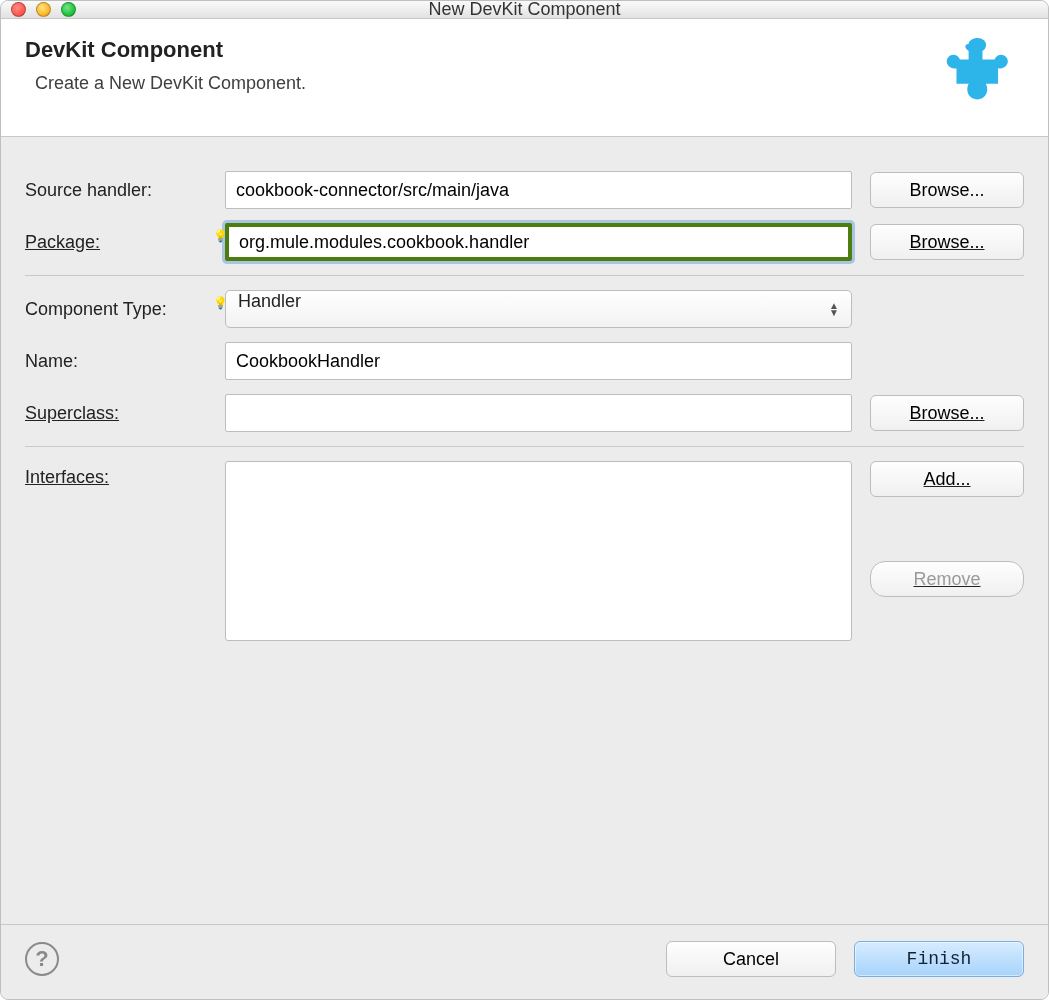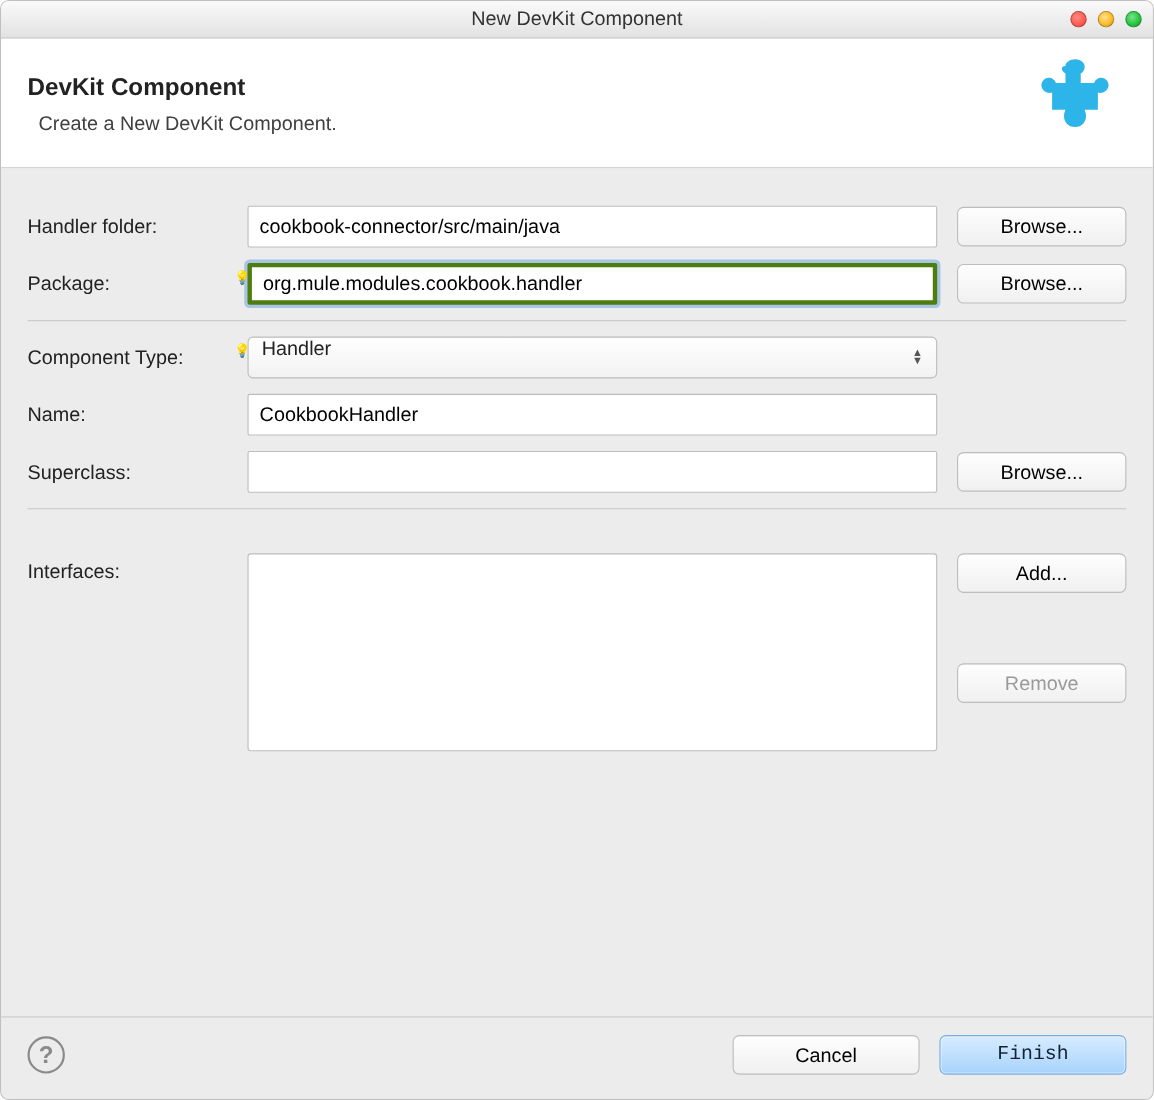--- a/index.html
+++ b/index.html
@@ -1,49 +1,49 @@
 <!DOCTYPE html>
 <html><head>
   <meta charset="utf-8">
   <style>
     * { box-sizing: border-box; margin: 0; padding: 0; }
     html, body { width: 1049px; height: 1000px; font-family: "Lucida Grande","Helvetica Neue",Arial,sans-serif; font-size: 18px; color:#222; }
     .window { width:1049px; height:1000px; background:#ececec; border:1px solid #bfbfbf; border-radius:8px; overflow:hidden; display:flex; flex-direction:column; }
     
-    .titlebar { height:34px; background:linear-gradient(#fafafa,#e2e2e2); border-bottom:1px solid #c7c7c7; display:flex; align-items:center; padding:0 10px; position:relative;justify-content:flex-end; }
+    .titlebar { height:18px; background:linear-gradient(#fafafa,#e2e2e2); border-bottom:1px solid #c7c7c7; display:flex; align-items:center; padding:0 10px; position:relative; }
     .traffic { display:flex; gap:10px; }
     .tl { width:15px; height:15px; border-radius:50%; border:1px solid rgba(0,0,0,.25); }
     .tl.red{ background:radial-gradient(circle at 40% 35%,#ff8b82,#ff5f57 55%,#d83f36);} 
     .tl.yellow{ background:radial-gradient(circle at 40% 35%,#ffe08a,#ffbd2e 55%,#c98f17);} 
     .tl.green{ background:radial-gradient(circle at 40% 35%,#7ae28f,#28c840 55%,#1a9a30);} 
     .titlebar .title { position:absolute; left:0; right:0; text-align:center; font-size:18px; color:#333; }
     
-    .header { background:#fff; border-bottom:1px solid #c9c9c9; padding:18px 24px 16px 24px; display:flex; align-items:center; }
+    .header { background:#fff; border-bottom:1px solid #c9c9c9; padding:18px 24px 16px 24px; display:flex; align-items:flex-start; }
     .header-text h1 { font-size:22px; font-weight:700; margin-bottom:10px; }
     .header-text p { font-size:18px; color:#404040; padding-left:10px; }
     .header .wizard-icon { margin-left:auto; }
     
     .body { background:#ececec; padding:20px 24px 0 24px; flex:1; }
     .section { border-bottom:1px solid #c9c9c9; padding:14px 0; }
     .section:last-of-type{ border-bottom:none; }
     .row { display:flex; align-items:center; margin-bottom:14px; }
-    .row:last-child{ margin-bottom:0; }
-    .row.top{ align-items:flex-start;margin-top:26px; }
+    .row:last-child{ margin-bottom:0;text-decoration:underline; }
+    .row.top{ align-items:flex-start; }
     .label-col { width:200px; font-size:18px; position:relative; }
     .bulb { position:absolute; right:-3px; top:-3px; font-size:12px; color:#e8a23a; }
     .input-col { flex:1; }
     .btn-col { width:172px; display:flex; flex-direction:column; gap:18px; padding-left:18px; }
     .btn-col .spacer{ height:28px; }
     input[type=text]{ width:100%; height:38px; border:1px solid #bdbdbd; border-radius:2px; background:#fff; padding:4px 10px; font-size:18px; font-family:inherit; outline:none; }
     input[type=text].focus { border:4px solid #4d7c0f; box-shadow:0 0 0 3px rgba(86,150,214,.45); }
     .select { width:100%; height:38px; border:1px solid #bdbdbd; border-radius:5px; background:linear-gradient(#fff,#f2f2f2); padding:4px 36px 20px 12px; font-size:18px; display:flex; align-items:center; position:relative; }
     .select .arrows { position:absolute; right:12px; top:50%; transform:translateY(-50%); display:flex; flex-direction:column; line-height:7px; color:#555; font-size:10px; }
     textarea.listbox { width:100%; height:180px; border:1px solid #bdbdbd; border-radius:3px; background:#fff; resize:none; font-family:inherit; font-size:18px; padding:6px; }
     .btn { height:36px; border:1px solid #bdbdbd; border-radius:6px; background:linear-gradient(#fefefe,#f0f0f0); font-size:18px; font-family:inherit; cursor:pointer; padding:0 8px; min-width:150px; }
-    .btn.disabled { color:#9a9a9a; }
+    .btn.disabled { color:#9a9a9a;border-radius:15px; }
     
     .footer { border-top:1px solid #c9c9c9; padding:16px 24px 22px 24px; display:flex; align-items:center; background:#ececec; }
     .help-icon { width:34px; height:34px; border:2px solid #8a8a8a; border-radius:50%; display:flex; align-items:center; justify-content:center; color:#8a8a8a; font-weight:700; font-size:22px; }
     .footer .actions { margin-left:auto; display:flex; gap:18px; }
     .footer .btn { min-width:170px; }
     .btn.default { background:linear-gradient(#d7ecff,#a7d3fb); border-color:#7aaee0; box-shadow:inset 0 0 0 1px rgba(255,255,255,.5); color:#123;font-family:Liberation Mono, monospace; }
   </style>
 </head>
 <body>
 
@@ -67,21 +67,21 @@
       <svg width="90" height="78" viewBox="0 0 100 90">
         <path fill="#2db4e8" d="M38 8c0-6 12-10 18-4 4 4 2 10-2 12v10h14c2-6 10-8 14-2 4 6-2 14-10 12v18H58c4 8 0 18-10 18s-14-10-10-18H24V36c-8 2-14-6-10-12 4-6 12-4 14 2h10V16c-4-2-6-8 0-8z"></path>
       </svg>
     </div>
   </div>
 
   <div class="body">
 
     <div class="section">
       <div class="row">
-        <div class="label-col">Handler folder:</div>
+        <div class="label-col">Source handler:</div>
         <div class="input-col">
           <input type="text" value="cookbook-connector/src/main/java" style="">
         </div>
         <div class="btn-col">
           <button class="btn">Browse...</button>
         </div>
       </div>
 
       <div class="row">
         <div class="label-col">

